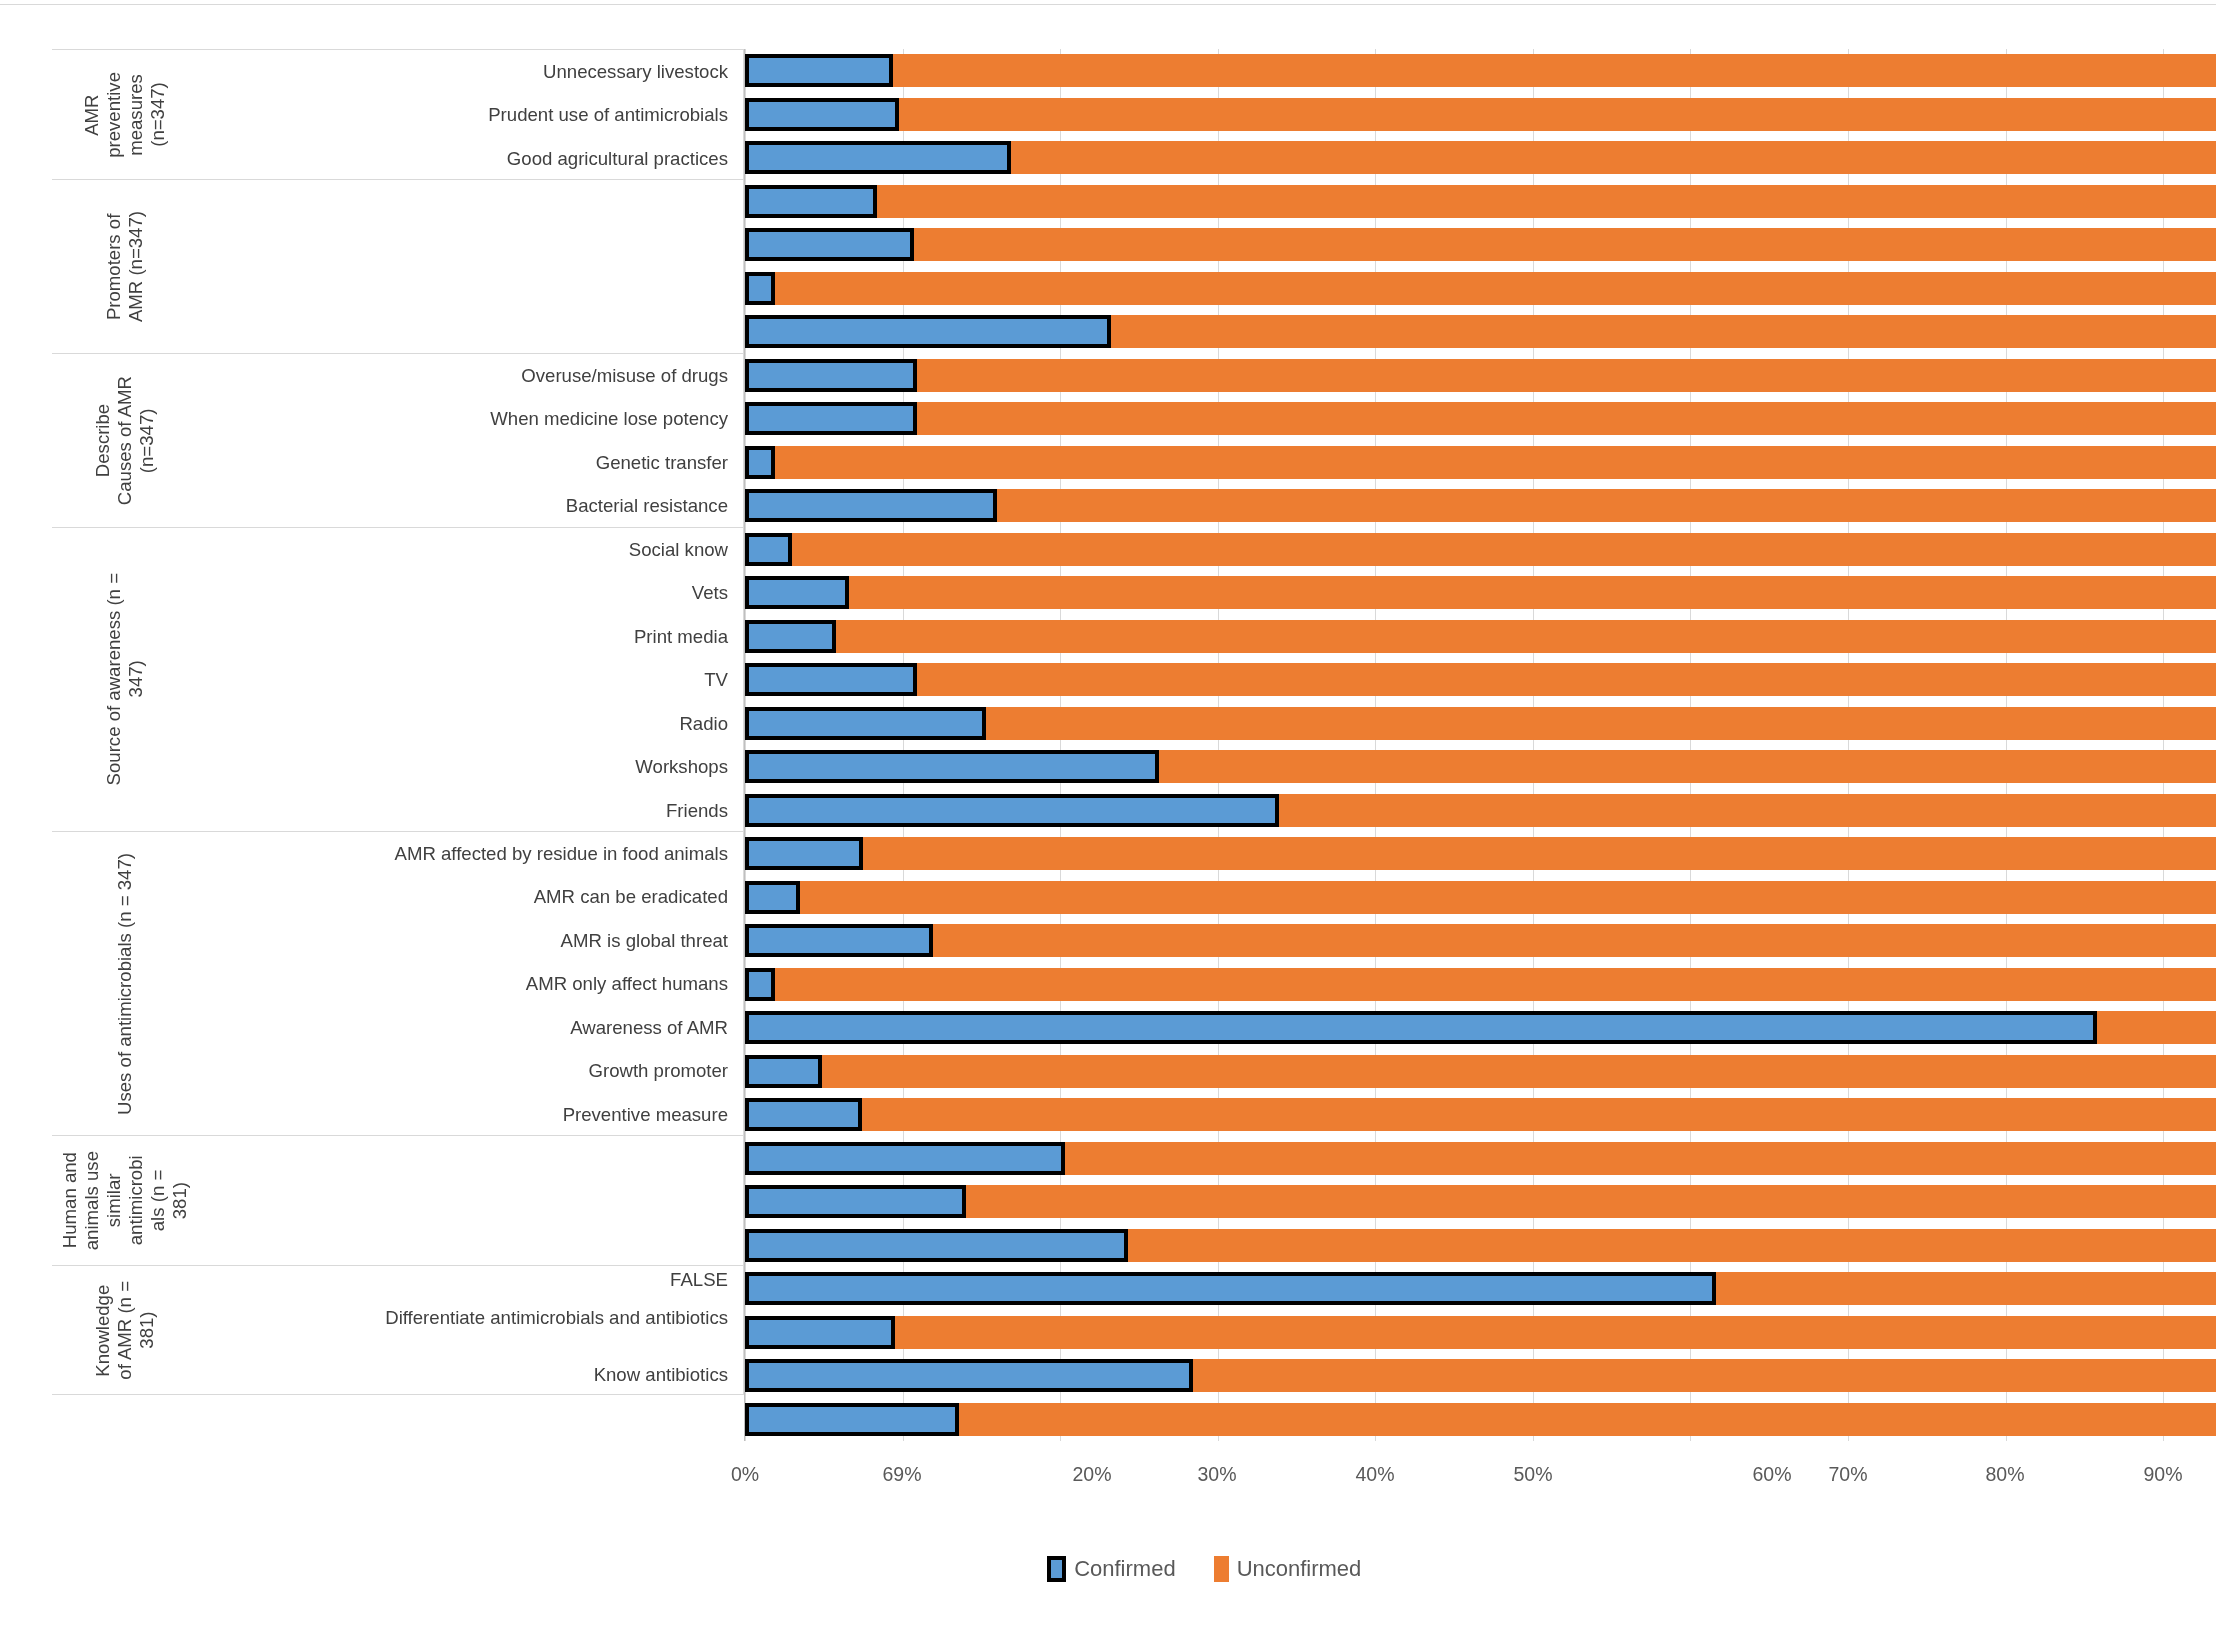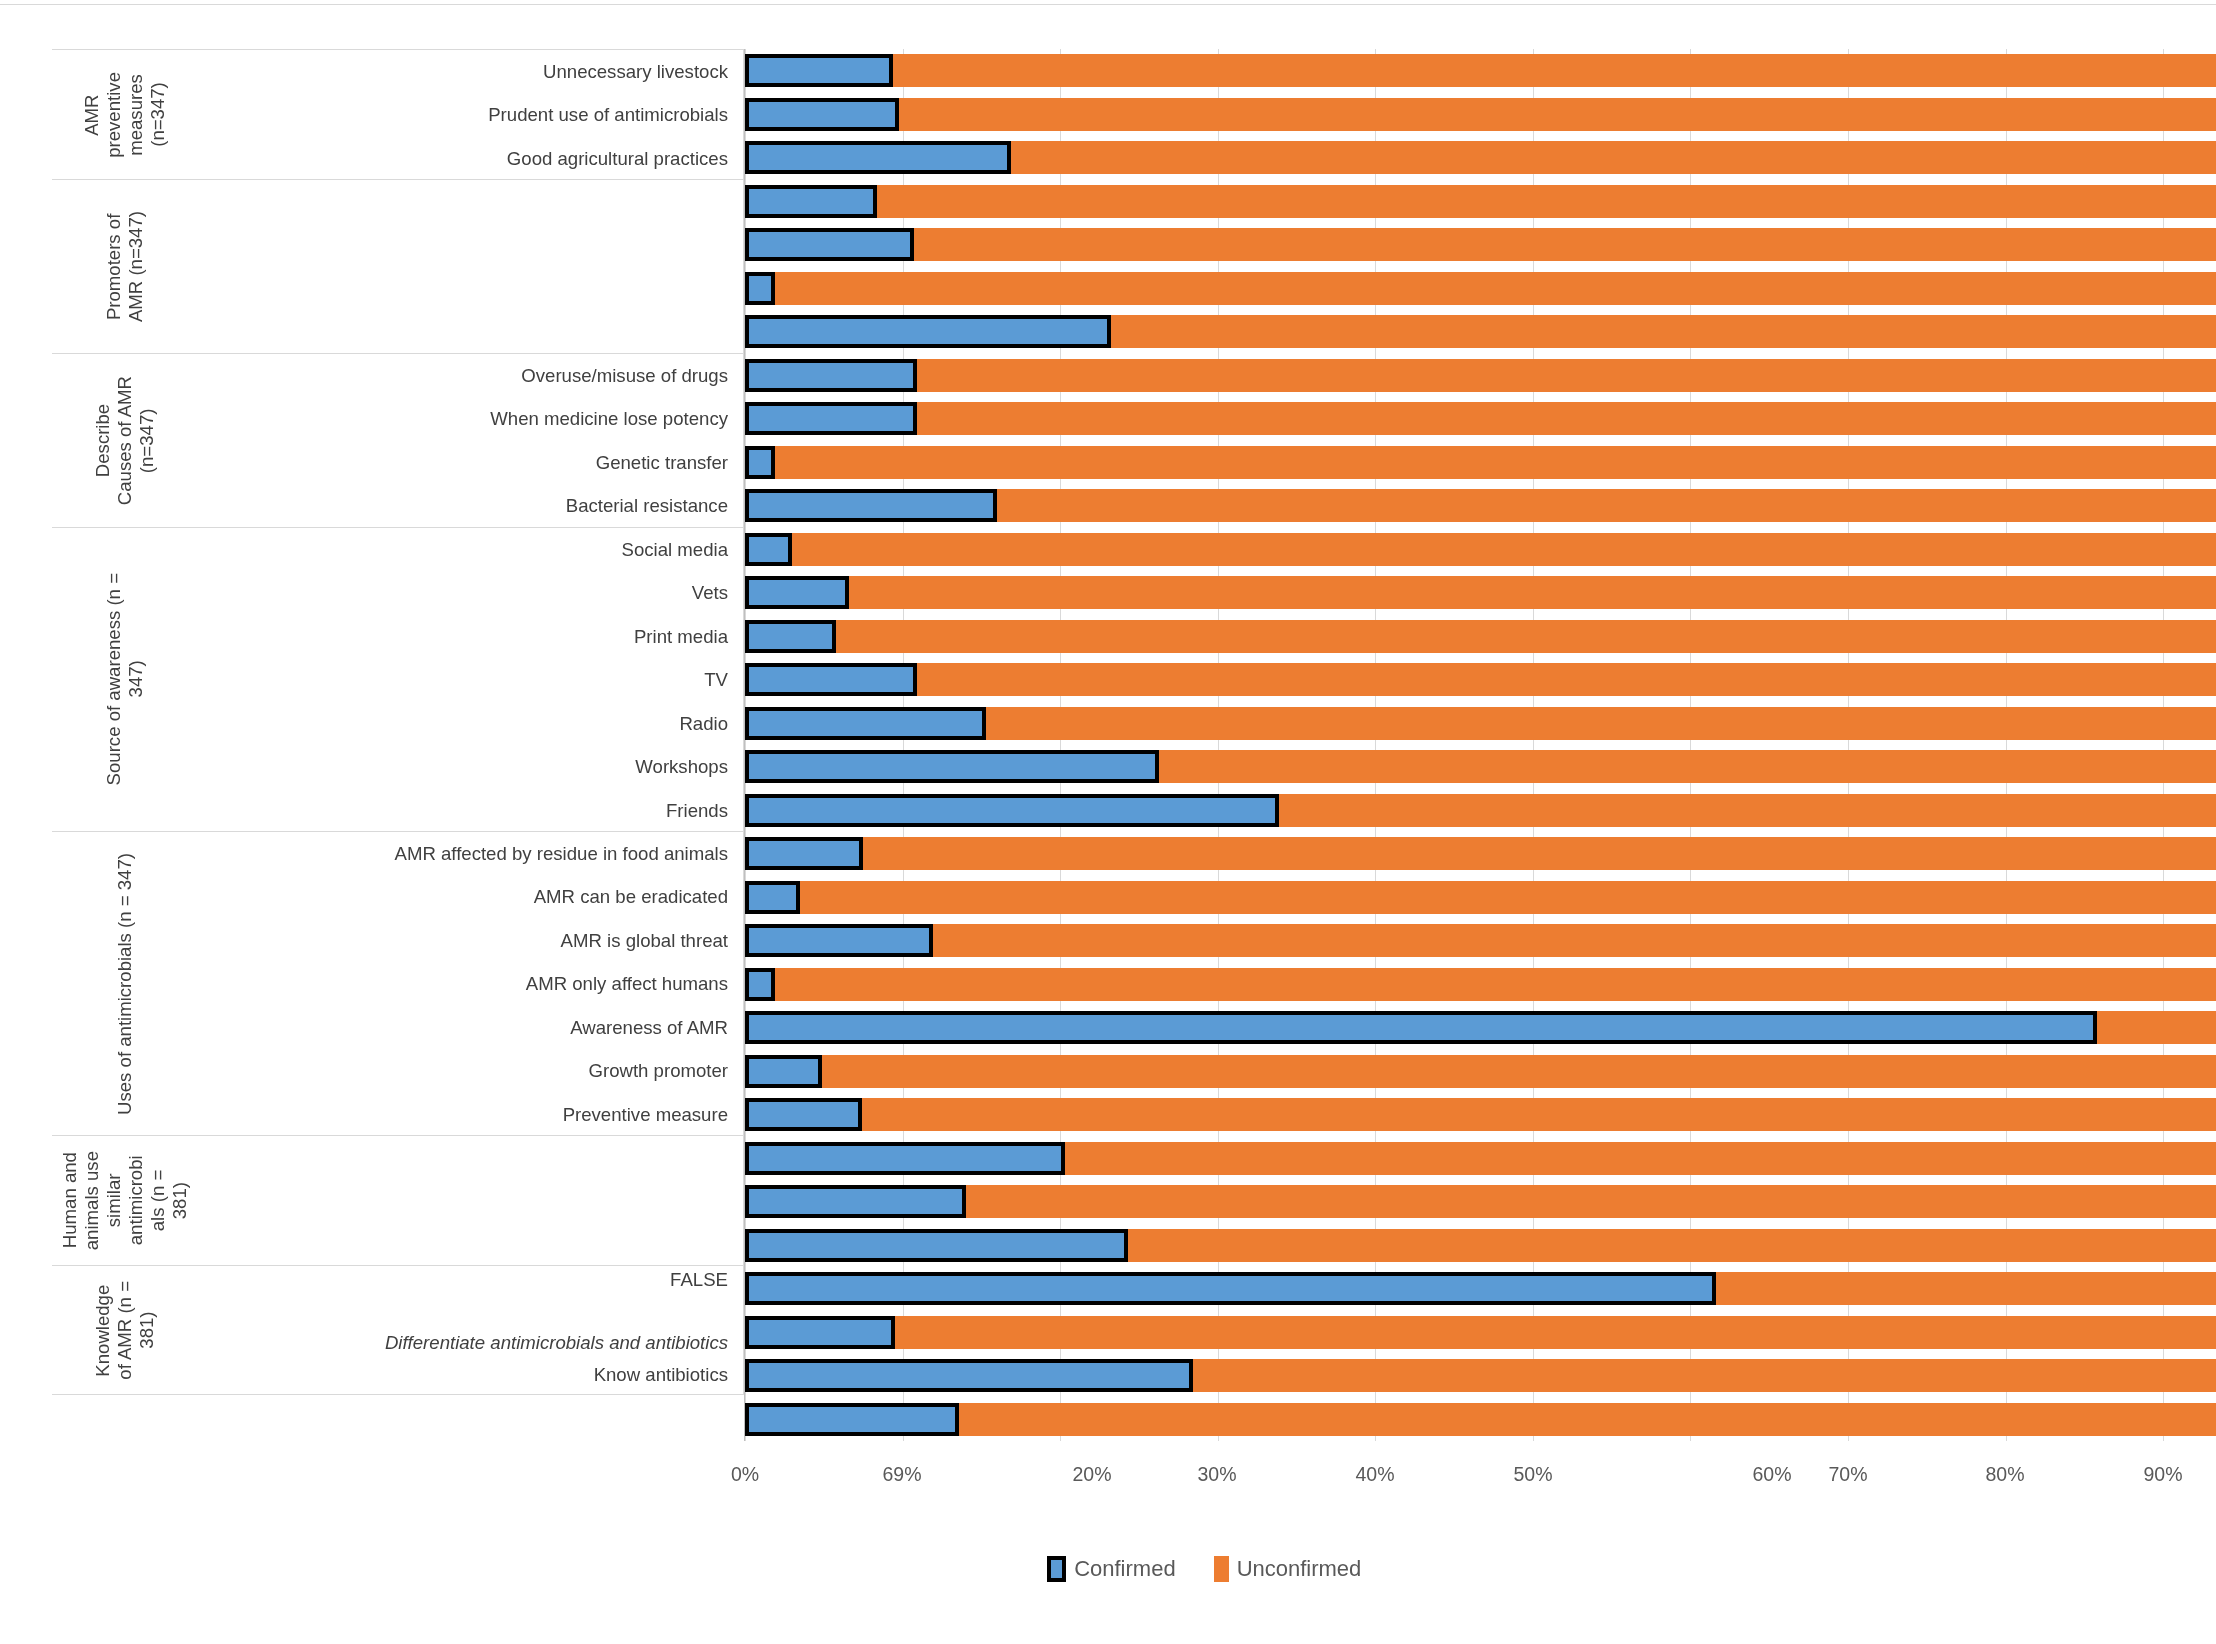--- a/index.html
+++ b/index.html
@@ -231,21 +231,21 @@
           <div class="cat-label" style="top: 109px;">Genetic transfer</div>
           <div class="cat-label" style="top: 152px; margin-left: 32px;">Bacterial resistance</div>
         </div>
       </div>
       <div class="group-box" style="height: 304px;">
         <div class="group-label">
           <span>Source of awareness (n =
 347)</span>
         </div>
         <div class="cat-labels">
-          <div class="cat-label" style="top: 22px;">Social media</div>
+          <div class="cat-label" style="top: 22px;">Social know</div>
           <div class="cat-label" style="top: 65px;">Vets</div>
           <div class="cat-label" style="top: 109px;">Print media</div>
           <div class="cat-label" style="top: 152px;">TV</div>
           <div class="cat-label" style="top: 196px;">Radio</div>
           <div class="cat-label" style="top: 239px;">Workshops</div>
           <div class="cat-label" style="top: 283px;">Friends</div>
         </div>
       </div>
       <div class="group-box" style="height: 304px;">
         <div class="group-label">
@@ -272,21 +272,21 @@
         </div>
       </div>
       <div class="group-box" style="height: 130px;">
         <div class="group-label">
           <span>Knowledge
 of AMR (n =
 381)</span>
         </div>
         <div class="cat-labels">
           <div class="cat-label" style="top: 14px;">FALSE</div>
-          <div class="cat-label" style="top: 77px; font-style: italic;">Differentiate antimicrobials and antibiotics</div>
+          <div class="cat-label" style="top: 52px;">Differentiate antimicrobials and antibiotics</div>
           <div class="cat-label" style="top: 109px;">Know antibiotics</div>
         </div>
       </div>
     </div>
 
   <div class="xticks" id="xticks">
       <div class="xtick" style="left: 745px;">0%</div>
       <div class="xtick" style="left: 902px;">69%</div>
       <div class="xtick" style="left: 1060px; margin-left: 32px;">20%</div>
       <div class="xtick" style="left: 1217px;">30%</div>

